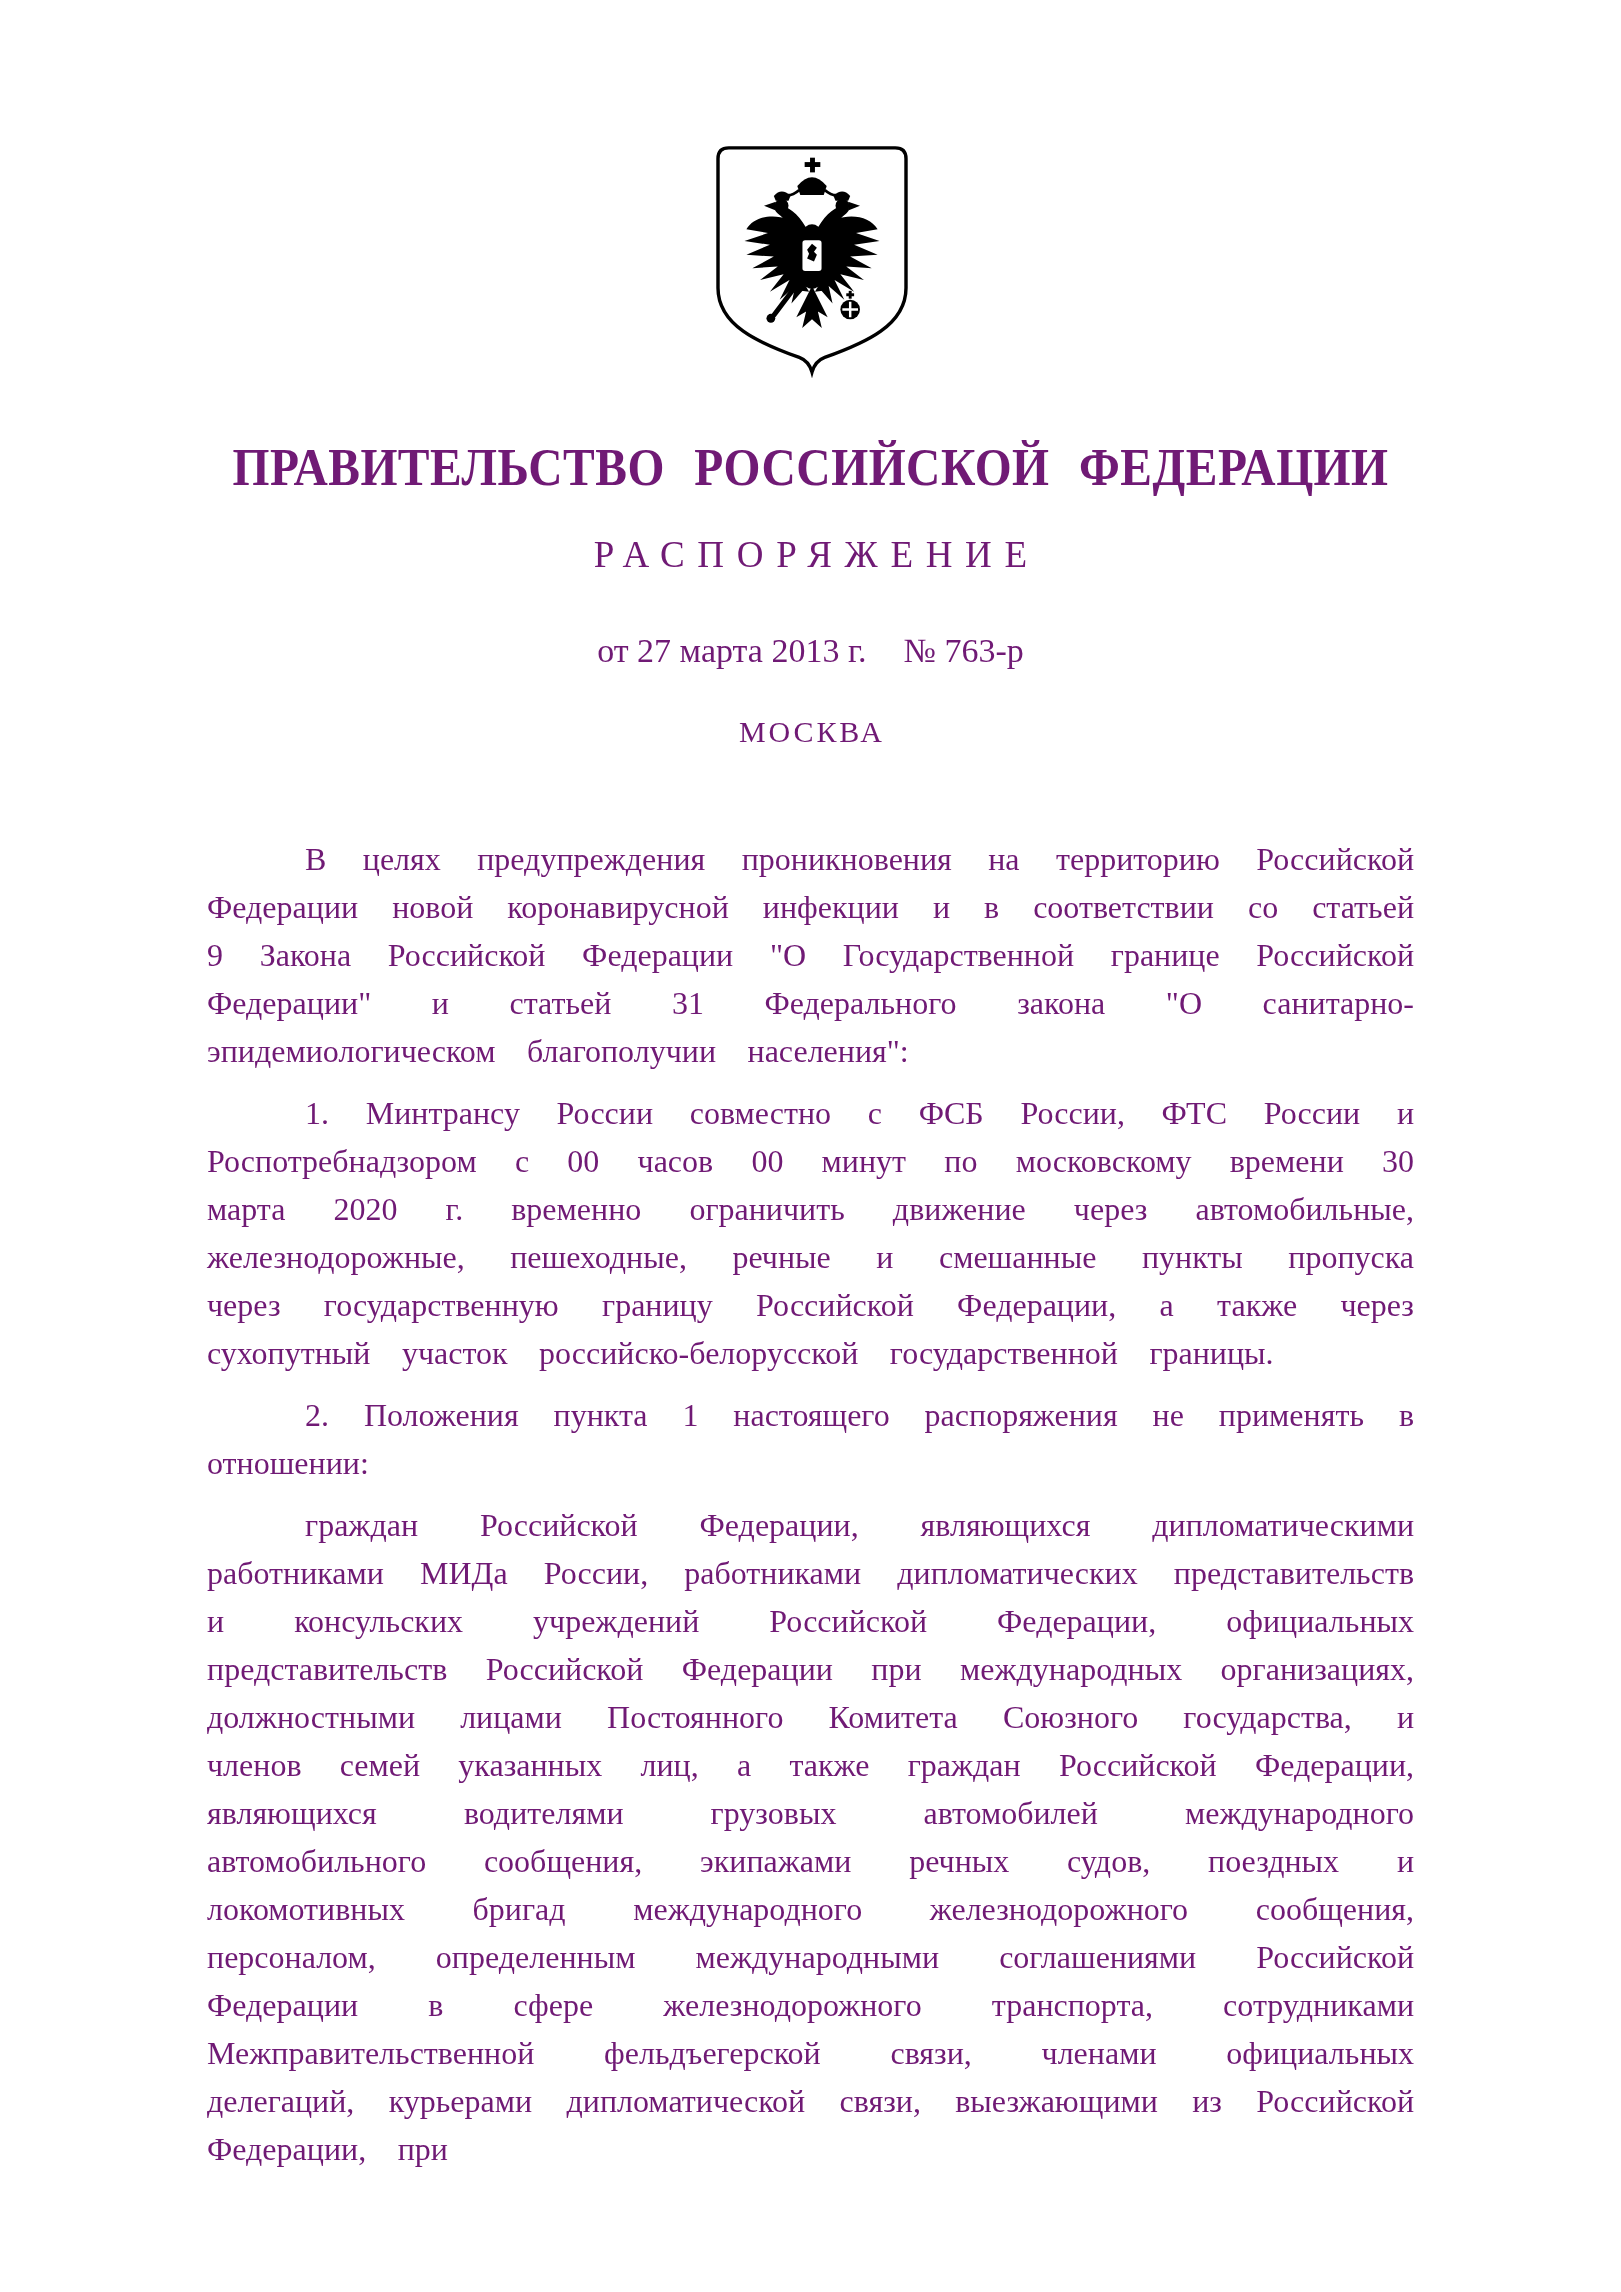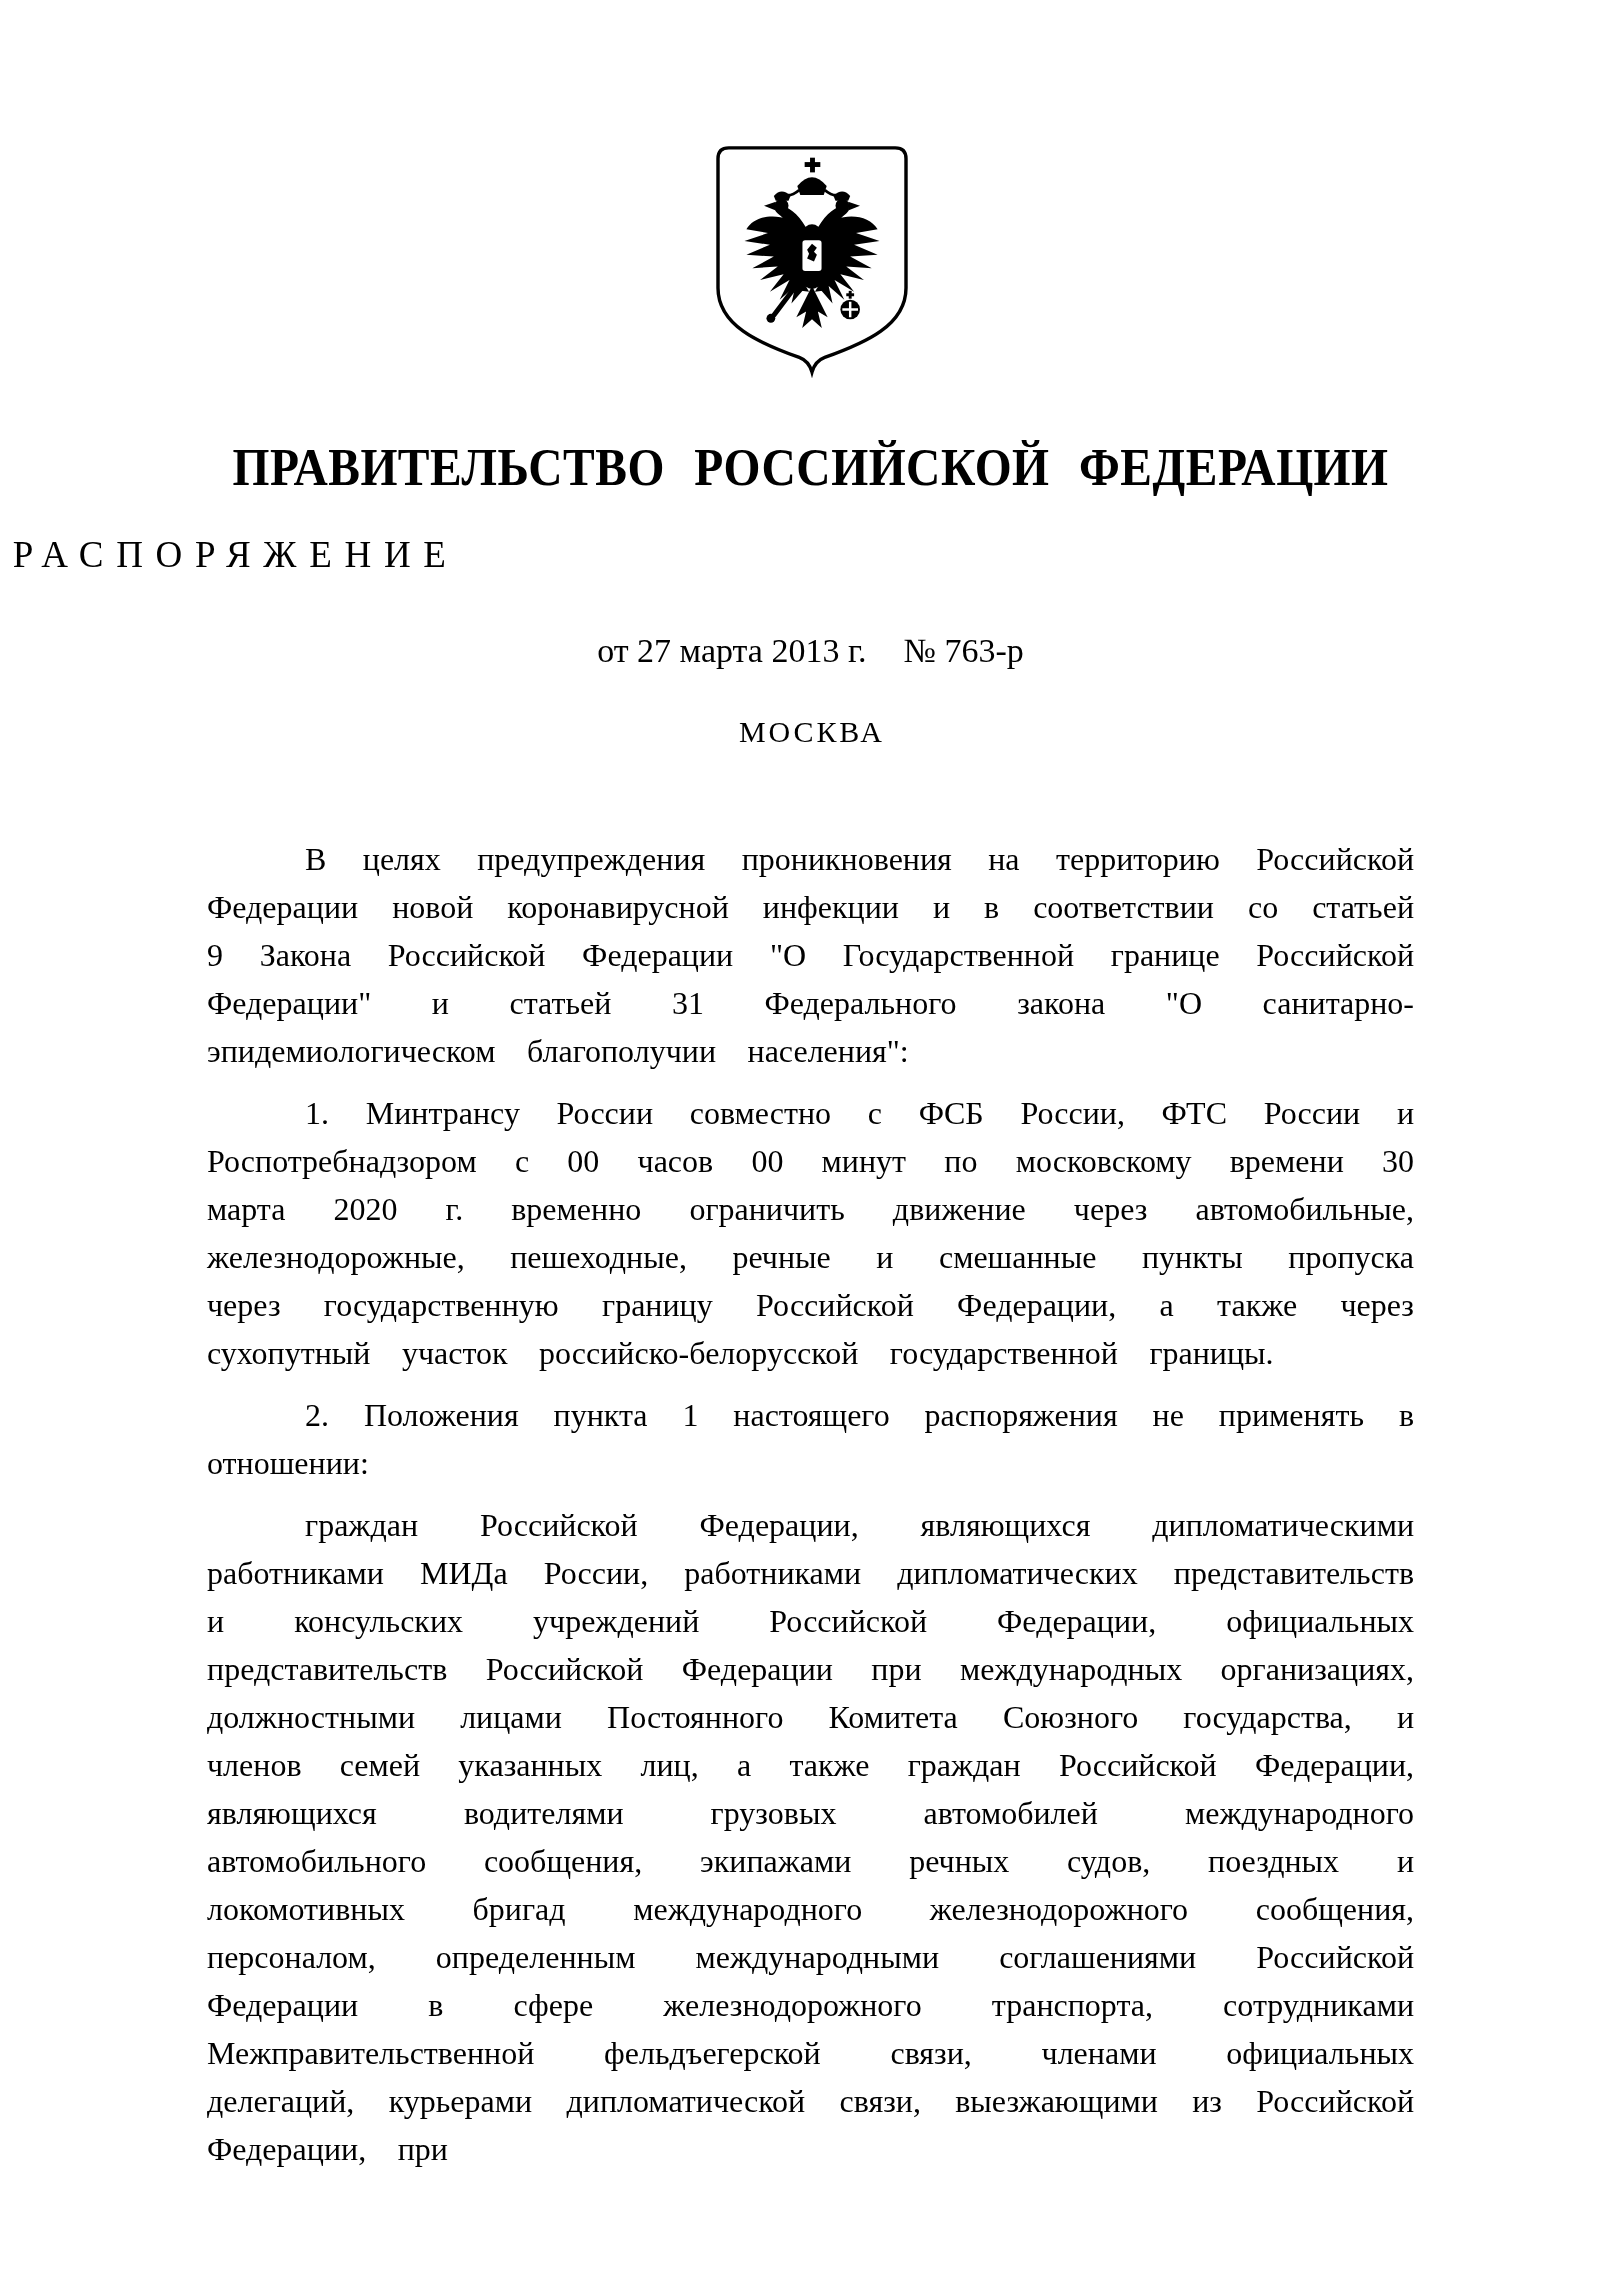--- a/index.html
+++ b/index.html
@@ -5,21 +5,21 @@
   html, body {
     margin: 0;
     padding: 0;
     background: #ffffff;
   }
   .page {
     position: relative;
     width: 1621px;
     height: 2293px;
     background: #ffffff;
-    color: #000000;
+    color: #701a75;
     font-family: "Liberation Serif", serif;
     overflow: hidden;
   }
 
   .emblem {
     position: absolute;
     left: 713px;
     top: 143px;
     width: 198px;
     height: 235px;
@@ -40,21 +40,21 @@
     transform: scale(0.97, 1.08);
     transform-origin: center top;
     white-space: nowrap;
   }
 
   .doc-type {
     position: absolute;
     top: 533px;
     left: 0;
     width: 100%;
-    text-align: left;
+    text-align: center;
     font-size: 37px;
     letter-spacing: 12.7px;
     text-indent: 12.7px;
     white-space: nowrap;
   }
 
   .date-line {
     position: absolute;
     top: 632px;
     left: 0;

